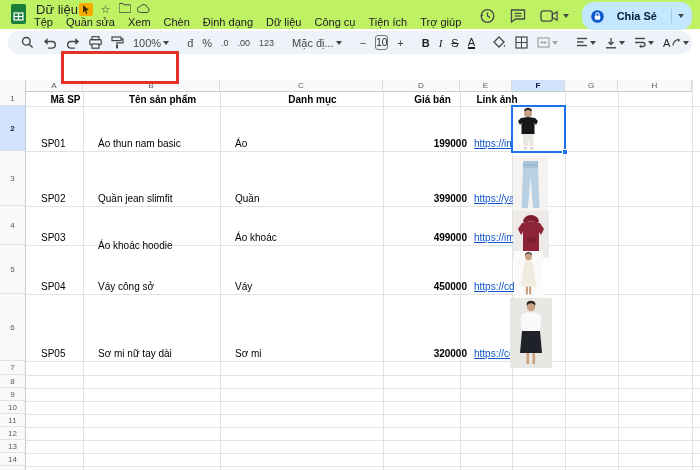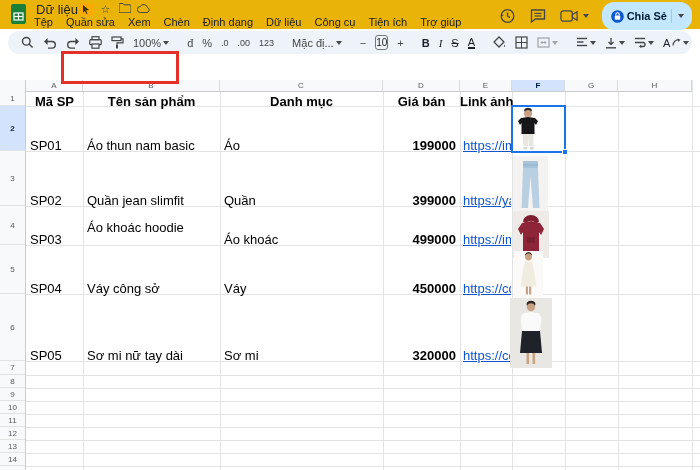--- a/index.html
+++ b/index.html
@@ -1,31 +1,31 @@
 <!DOCTYPE html>
 <html><head>
 <meta charset="utf-8">
 <style>
   * { margin:0; padding:0; box-sizing:border-box; }
   html,body { width:700px; height:470px; overflow:hidden; background:#fff;
     font-family:"Liberation Sans","DejaVu Sans",sans-serif; }
   #app { position:relative; width:700px; height:470px; background:#fff; }
 
   
-  #topbar { position:absolute; left:0; top:0; width:700px; height:29px; background:#eab308; }
+  #topbar { position:absolute; left:0; top:0; width:700px; height:29px; background:#bef264; }
   .logo { position:absolute; left:9px; top:4px; width:20px; height:20px; }
   .doc-title { position:absolute; left:36px; top:2px; font-size:13px; color:#1f1f1f; }
   .title-icons { position:absolute; left:79px; top:3px; display:flex; gap:6px; align-items:center; }
   .ticon { width:13px; height:13px; color:#444746; font-size:11px; line-height:13px; text-align:center; }
   .cursor-chip { width:14px; height:13px; background:#f9ab00; border-radius:2px; display:flex; align-items:center; justify-content:center; }
   #menubar { position:absolute; left:34px; top:16px; display:flex; gap:13px; }
   #menubar span { font-size:11px; color:#202124; cursor:default; }
   .top-right { position:absolute; right:8px; top:2px; display:flex; align-items:center; gap:13px; }
   .tr-icon { width:18px; height:18px; color:#444746; }
-  .share-pill { display:flex; align-items:center; gap:3px; background:#c2e7ff; border-radius:12px; height:28px; padding:0 8px 0 9px; }
+  .share-pill { display:flex; align-items:center; gap:13px; background:#c2e7ff; border-radius:12px; height:28px; padding:0 8px 0 9px; }
   .share-pill .lbl { font-size:11px; color:#001d35; font-weight:bold; }
   .share-caret { border-left:1px solid #9fc8e4; padding-left:6px; margin-left:1px; height:14px; display:flex; align-items:center; }
   .caret { display:inline-block; width:0; height:0; border-left:3.5px solid transparent; border-right:3.5px solid transparent; border-top:4px solid #444746; }
 
   
   #toolbar { position:absolute; left:8px; top:31px; width:684px; height:23px; background:#eef2f9;
     border-radius:12px; display:flex; align-items:center; padding-left:13px; gap:9px; font-size:11px; color:#444746; }
   .tb { display:flex; align-items:center; gap:2px; white-space:nowrap; cursor:default; }
   .tb svg { display:block; }
   .tdiv { width:1px; height:14px; background:#c4c7c5; }
@@ -47,21 +47,21 @@
   
   #sheet { position:absolute; left:0; top:80px; width:700px; height:390px; overflow:hidden; background:#fff; }
   .vline { position:absolute; top:0; width:1px; height:390px; background:#e2e3e3; z-index:1; }
   .hline { position:absolute; left:0; width:700px; height:1px; background:#e2e3e3; z-index:1; }
   .colhead { position:absolute; top:0; height:12px; background:#f8f9fa; border-bottom:1px solid #c9cccf; border-right:1px solid #d9dadb;
     font-size:8px; color:#575b5f; text-align:center; line-height:12px; z-index:2; }
   .colhead.sel { background:#d3e3fd; color:#041e49; font-weight:bold; }
   #gutter { position:absolute; left:0; top:0; width:26px; height:390px; background:#f8f9fa; border-right:1px solid #c9cccf; z-index:3; }
   .rownum { position:absolute; left:0; width:25px; text-align:center; font-size:8px; color:#575b5f; display:flex; align-items:center; justify-content:center; border-bottom:1px solid #e2e3e3; }
   .rownum.sel { background:#d3e3fd; color:#041e49; font-weight:bold; }
-  .cellt { position:absolute; font-size:13px; color:#000; white-space:nowrap; z-index:2; }
+  .cellt { position:absolute; font-size:10px; color:#000; white-space:nowrap; z-index:2;margin-left:11px; }
   .hdr { font-weight:bold; text-align:center; }
   .num { text-align:right;font-weight:bold; }
   .link { color:#1155cc; text-decoration:underline; overflow:hidden; z-index:2; }
   .pimg { position:absolute; z-index:4; }
   #sel-box { position:absolute; left:511px; top:25px; width:55px; height:48px; border:2px solid #1a73e8; z-index:6; }
   #sel-handle { position:absolute; right:-4px; bottom:-4px; width:6px; height:6px; background:#1a73e8; border:1px solid #fff; border-radius:1px; }
 </style>
 </head>
 <body>
 
@@ -322,21 +322,21 @@
     <div class="cellt num" style="left:383px;top:58px;width:73px">199000</div>
     <div class="cellt link" style="left:463px;top:58px;width:48px">https://image.hm</div>
 
     <div class="cellt" style="left:30px;top:113px">SP02</div>
     <div class="cellt" style="left:87px;top:113px">Quần jean slimfit</div>
     <div class="cellt" style="left:224px;top:113px">Quần</div>
     <div class="cellt num" style="left:383px;top:113px;width:73px">399000</div>
     <div class="cellt link" style="left:463px;top:113px;width:48px">https://yame.vn/s</div>
 
     <div class="cellt" style="left:30px;top:152px">SP03</div>
-    <div class="cellt" style="left:87px;top:140px">Áo khoác hoodie</div>
+    <div class="cellt" style="left:87px;top:160px">Áo khoác hoodie</div>
     <div class="cellt" style="left:224px;top:152px">Áo khoác</div>
     <div class="cellt num" style="left:383px;top:152px;width:73px">499000</div>
     <div class="cellt link" style="left:463px;top:152px;width:48px">https://image.uni</div>
 
     <div class="cellt" style="left:30px;top:201px">SP04</div>
     <div class="cellt" style="left:87px;top:201px">Váy công sở</div>
     <div class="cellt" style="left:224px;top:201px">Váy</div>
     <div class="cellt num" style="left:383px;top:201px;width:73px">450000</div>
     <div class="cellt link" style="left:463px;top:201px;width:48px">https://cdn.kkfas</div>
 

